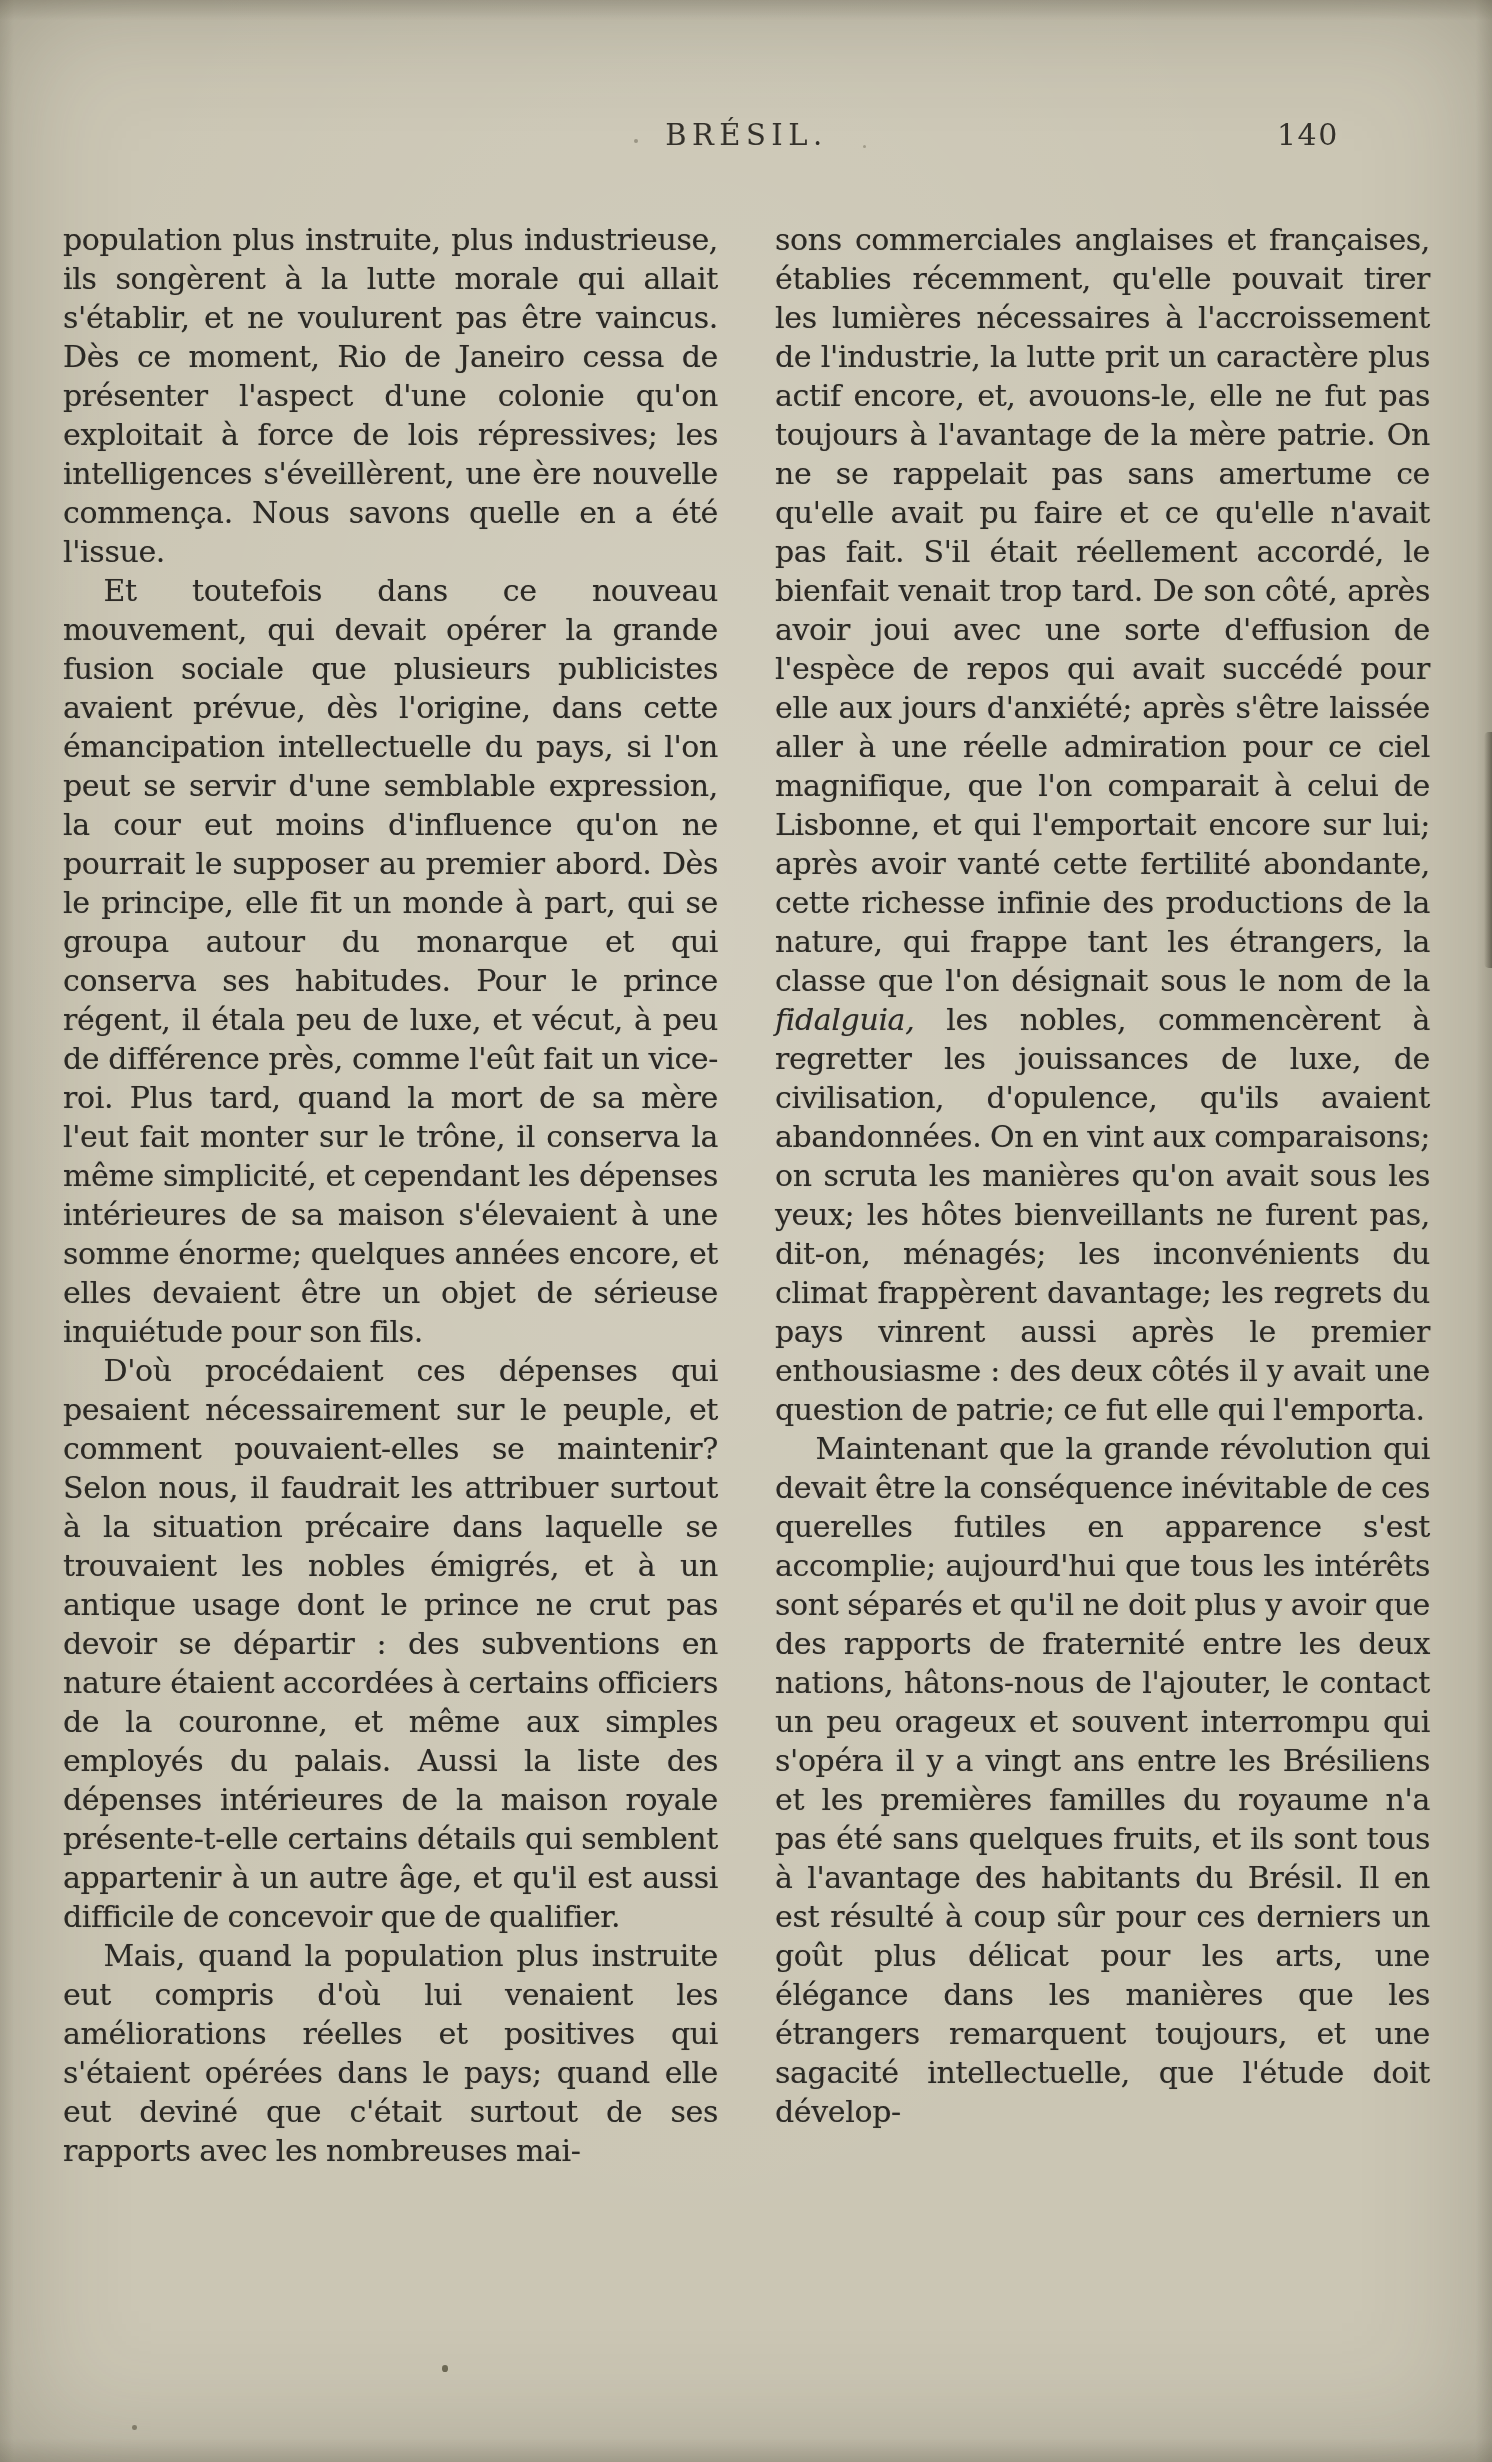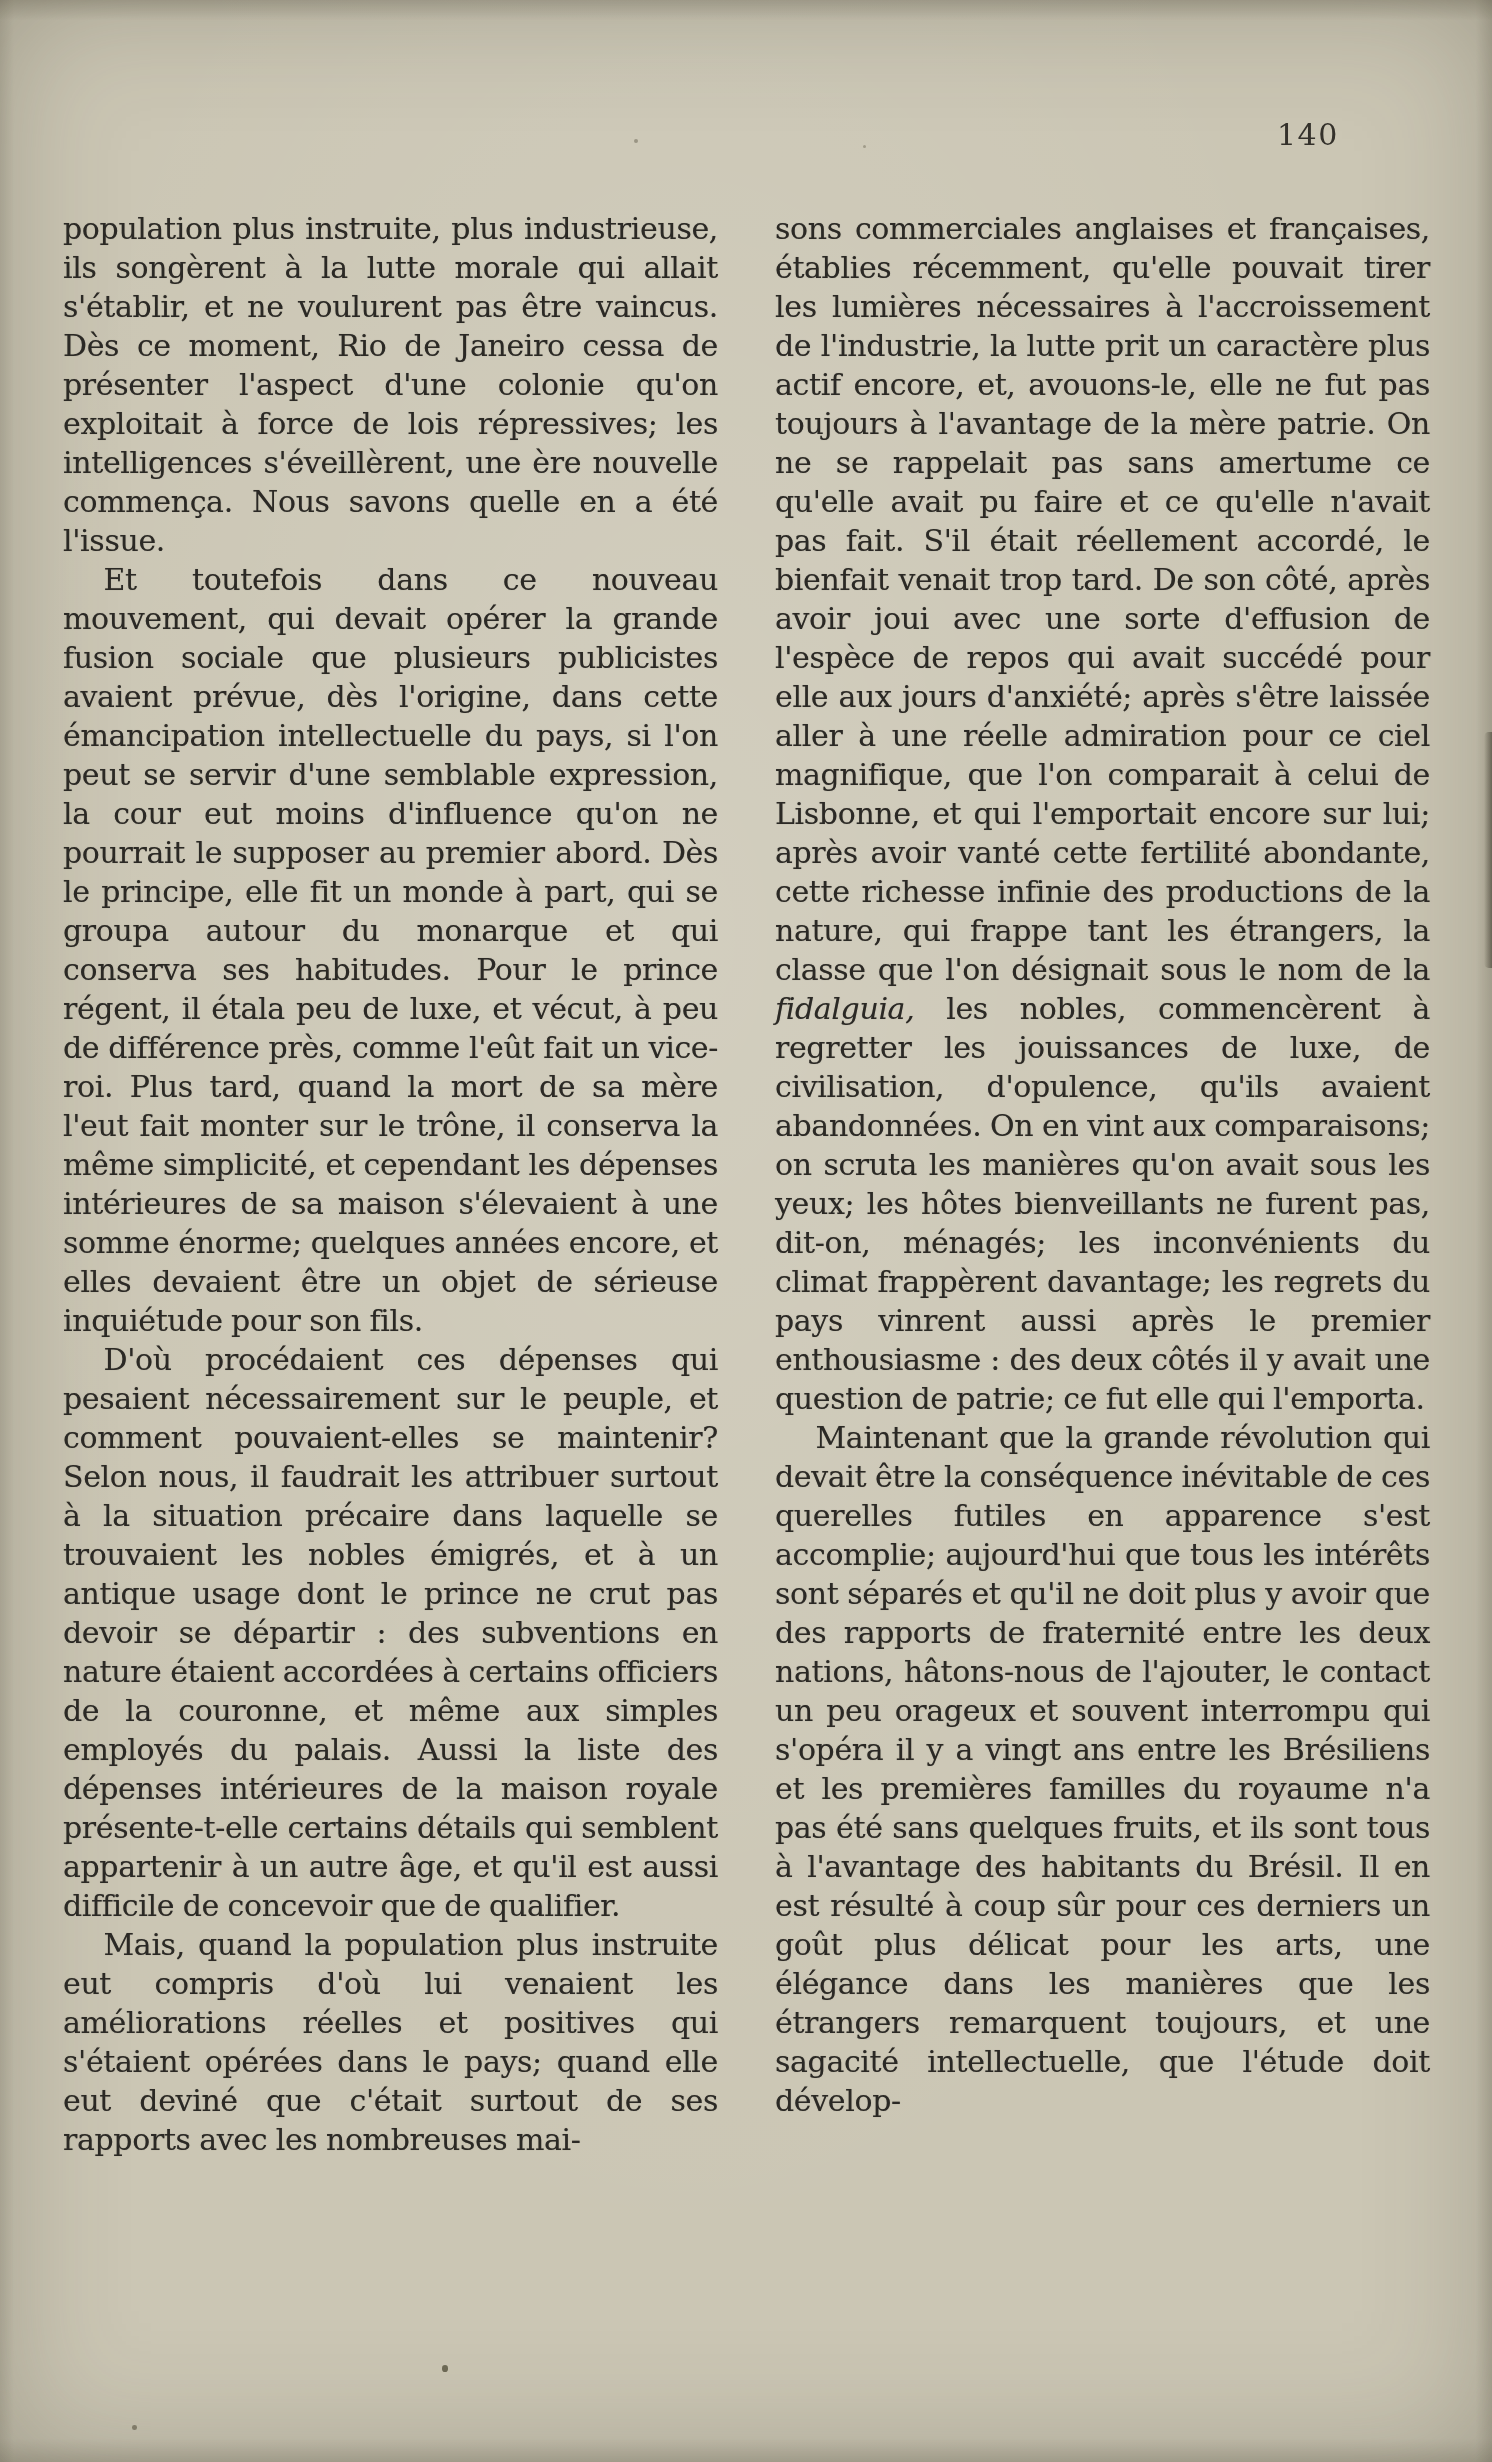--- a/index.html
+++ b/index.html
@@ -44,21 +44,21 @@
     right: 154px;
     font-size: 30px;
     letter-spacing: 1.6px;
     color: #34312b;
   }
 
   .columns {
     display: flex;
     gap: 57px;
     padding: 0 63px;
-    margin-top: 28px;
+    margin-top: 39px;
   }
 
   .col {
     flex: 1 1 0;
     font-size: 30px;
     line-height: 1.3;
     text-align: justify;
     letter-spacing: -0.012em;
     word-spacing: -0.02em;
     hyphens: auto;
@@ -88,20 +88,21 @@
     background: linear-gradient(to left, rgba(45,40,28,0.55), rgba(0,0,0,0));
     border-radius: 4.7px 0 0 4.7px;
   }
 </style>
 </head>
 <body>
 
 <div class="page">
 
   <div class="header">
+    <span class="running-title">BRÉSIL.</span>
     <span class="page-number">140</span>
   </div>
 
   <div class="columns">
 
     <div class="col">
       <p class="continuation">population plus instruite, plus industrieuse, ils songèrent à la lutte morale qui allait s'établir, et ne voulurent pas être vaincus. Dès ce moment, Rio de Janeiro cessa de présenter l'aspect d'une colonie qu'on exploitait à force de lois répressives; les intelligences s'éveillèrent, une ère nouvelle commença. Nous savons quelle en a été l'issue.</p>
       <p>Et toutefois dans ce nouveau mouvement, qui devait opérer la grande fusion sociale que plusieurs publicistes avaient prévue, dès l'origine, dans cette émancipation intellectuelle du pays, si l'on peut se servir d'une semblable expression, la cour eut moins d'influence qu'on ne pourrait le supposer au premier abord. Dès le principe, elle fit un monde à part, qui se groupa autour du monarque et qui conserva ses habitudes. Pour le prince régent, il étala peu de luxe, et vécut, à peu de différence près, comme l'eût fait un vice-roi. Plus tard, quand la mort de sa mère l'eut fait monter sur le trône, il conserva la même simplicité, et cependant les dépenses intérieures de sa maison s'élevaient à une somme énorme; quelques années encore, et elles devaient être un objet de sérieuse inquiétude pour son fils.</p>
       <p>D'où procédaient ces dépenses qui pesaient nécessairement sur le peuple, et comment pouvaient-elles se maintenir? Selon nous, il faudrait les attribuer surtout à la situation précaire dans laquelle se trouvaient les nobles émigrés, et à un antique usage dont le prince ne crut pas devoir se départir : des subventions en nature étaient accordées à certains officiers de la couronne, et même aux simples employés du palais. Aussi la liste des dépenses intérieures de la maison royale présente-t-elle certains détails qui semblent appartenir à un autre âge, et qu'il est aussi difficile de concevoir que de qualifier.</p>
       <p>Mais, quand la population plus instruite eut compris d'où lui venaient les améliorations réelles et positives qui s'étaient opérées dans le pays; quand elle eut deviné que c'était surtout de ses rapports avec les nombreuses mai-</p>

